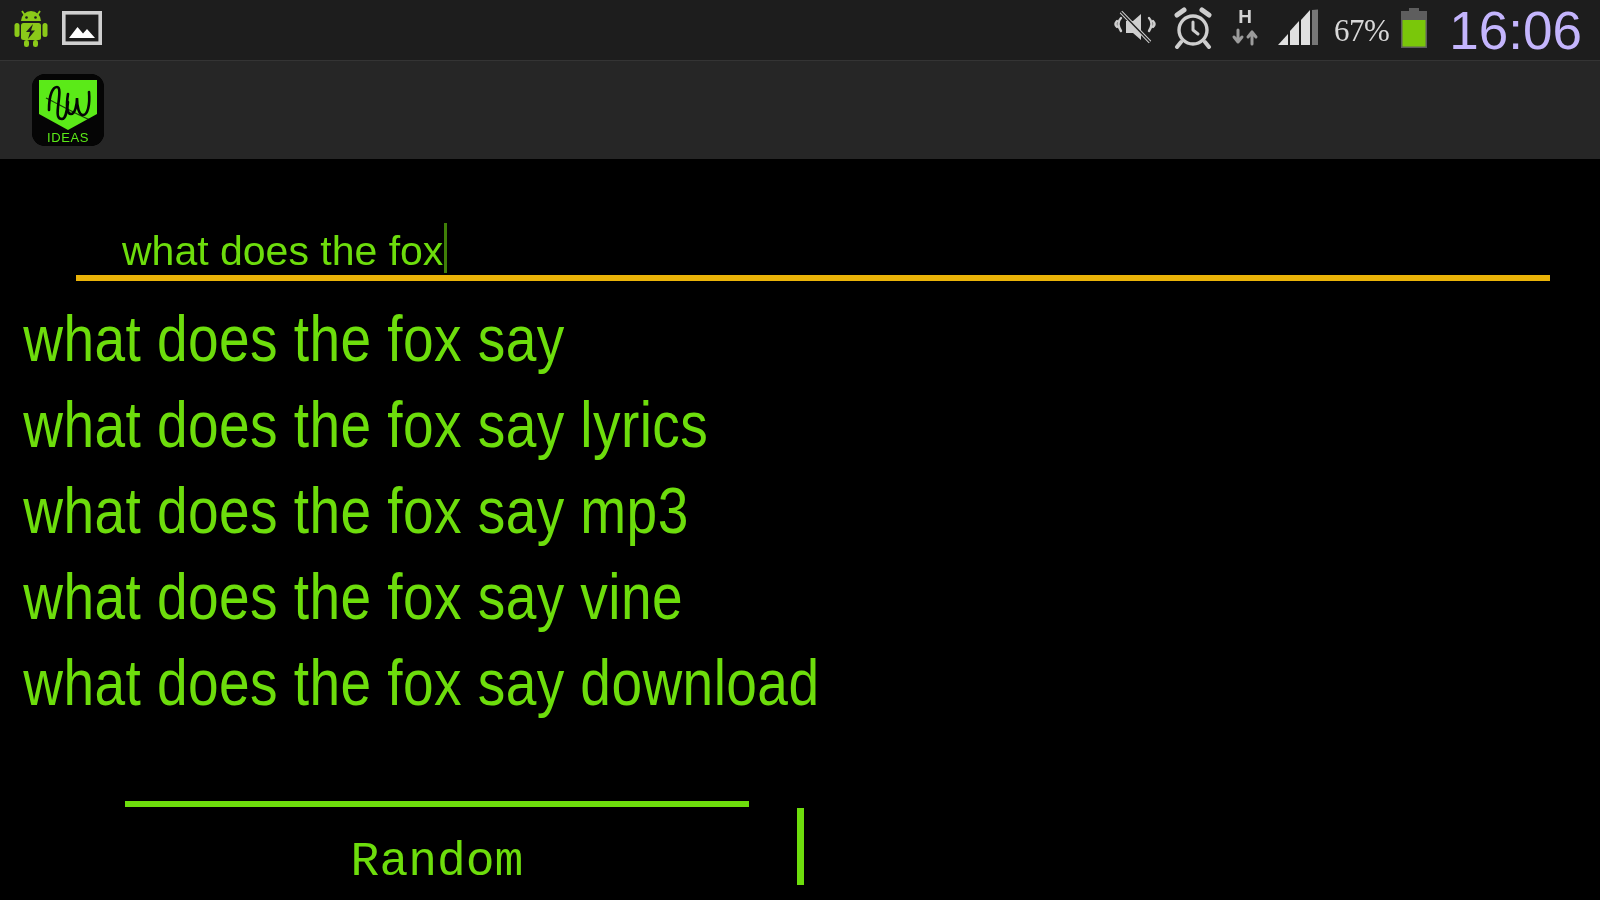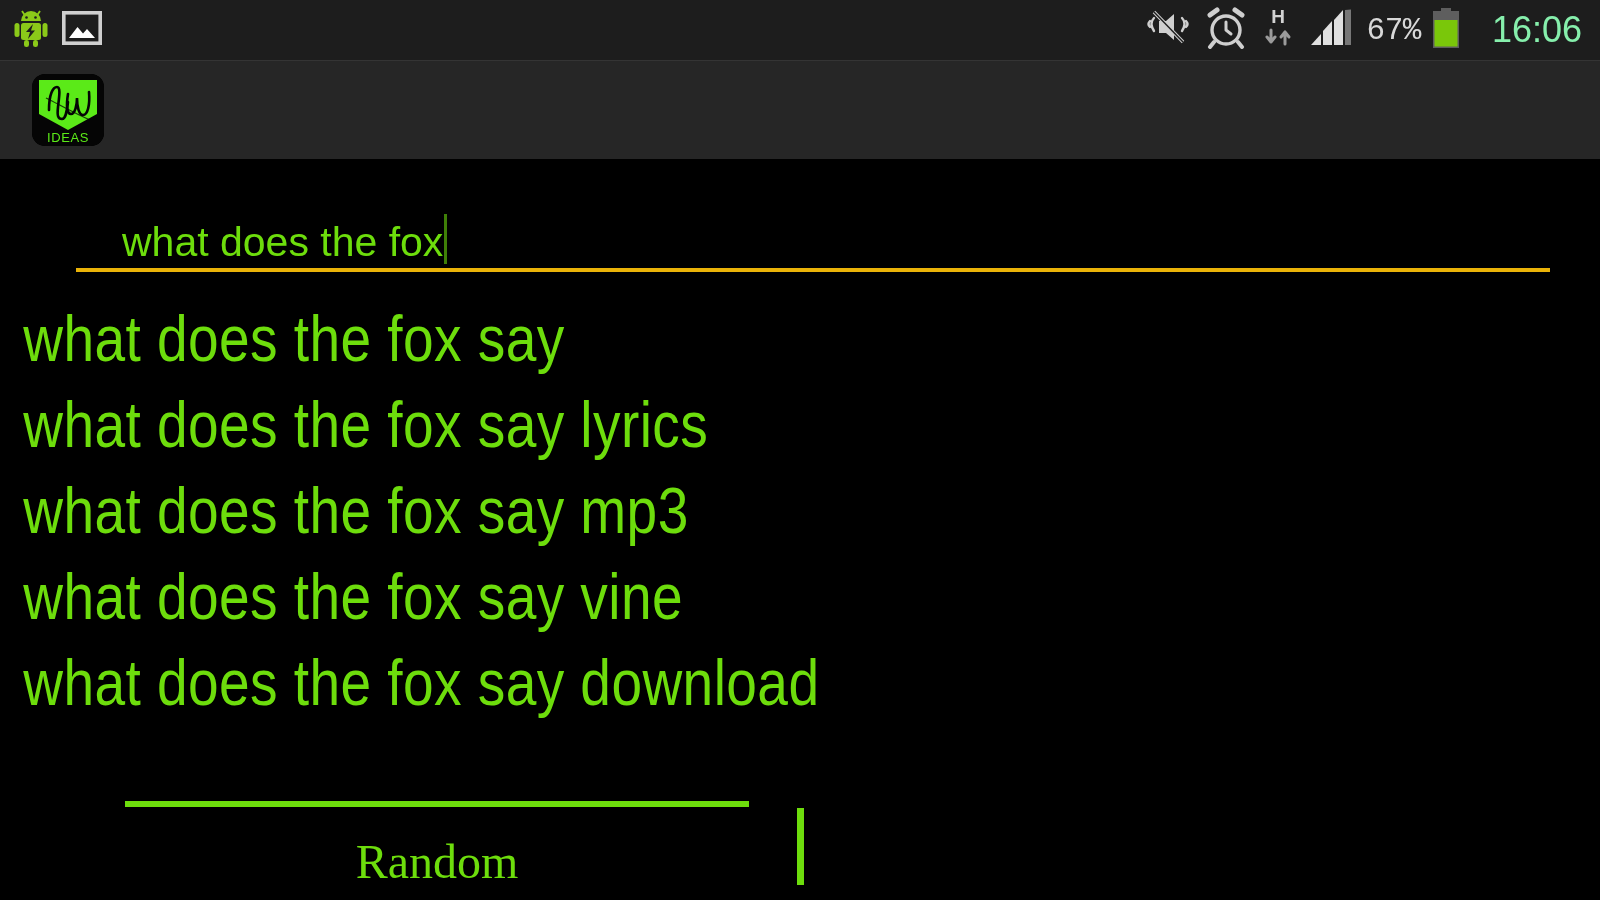--- a/index.html
+++ b/index.html
@@ -45,29 +45,29 @@
   #vibrate-off-icon { width: 46px; height: 38px; }
   #alarm-icon { width: 42px; height: 42px; }
   #hspa-icon { width: 34px; height: 44px; }
   #signal-icon { width: 44px; height: 38px; }
 
   #battery-percent {
     color: #d8d8d8;
     font-size: 31px;
     letter-spacing: -0.5px;
     line-height: 1;
-    font-family: Liberation Mono, monospace;
+    font-family: Liberation Serif, serif;
   }
   #battery-icon { width: 26px; height: 40px; margin-left: -2px; }
   #clock {
-    color: #86efac;
-    font-size: 36px;
+    color: #c4b5fd;
+    font-size: 53px;
     line-height: 1;
     letter-spacing: 0px;
-    margin-left: 19px;
+    margin-left: 8px;
     font-family: "Liberation Sans", sans-serif;
   }
 
   
   #title-bar {
     position: absolute;
     left: 0; top: 60px;
     width: 1600px;
     height: 99px;
     background: #262626;
@@ -102,24 +102,24 @@
     left: 0; top: 159px;
     width: 1600px;
     height: 741px;
     background: #000000;
   }
 
   
   #search-field-wrap {
     position: absolute;
     left: 76px;
-    top: 25px;
+    top: 34px;
     width: 1474px;
     height: 88px;
-    border-bottom: 4px solid #eab308;
+    border-bottom: 6px solid #eab308;
     box-sizing: border-box;
   }
   #search-input-row {
     display: flex;
     align-items: baseline;
     padding-left: 46px;
     padding-top: 22px;
   }
   #search-input {
     color: #6ddd0c;
@@ -176,21 +176,21 @@
   .bottom-btn .btn-rule {
     height: 6px;
     background: #6ddd0c;
     width: 100%;
   }
   .bottom-btn .btn-label {
     color: #6ddd0c;
     font-size: 48px;
     line-height: 1;
     margin-top: 31px;
-    font-family: Liberation Serif, serif;
+    font-family: Liberation Mono, monospace;
   }
   #random-button { left: 125px; width: 624px; }
   #email-button  { left: 852px; width: 605px; }
   #button-divider {
     position: absolute;
     left: 797px;
     top: 54px;
     width: 7px;
     height: 77px;
     background: #6ddd0c;

